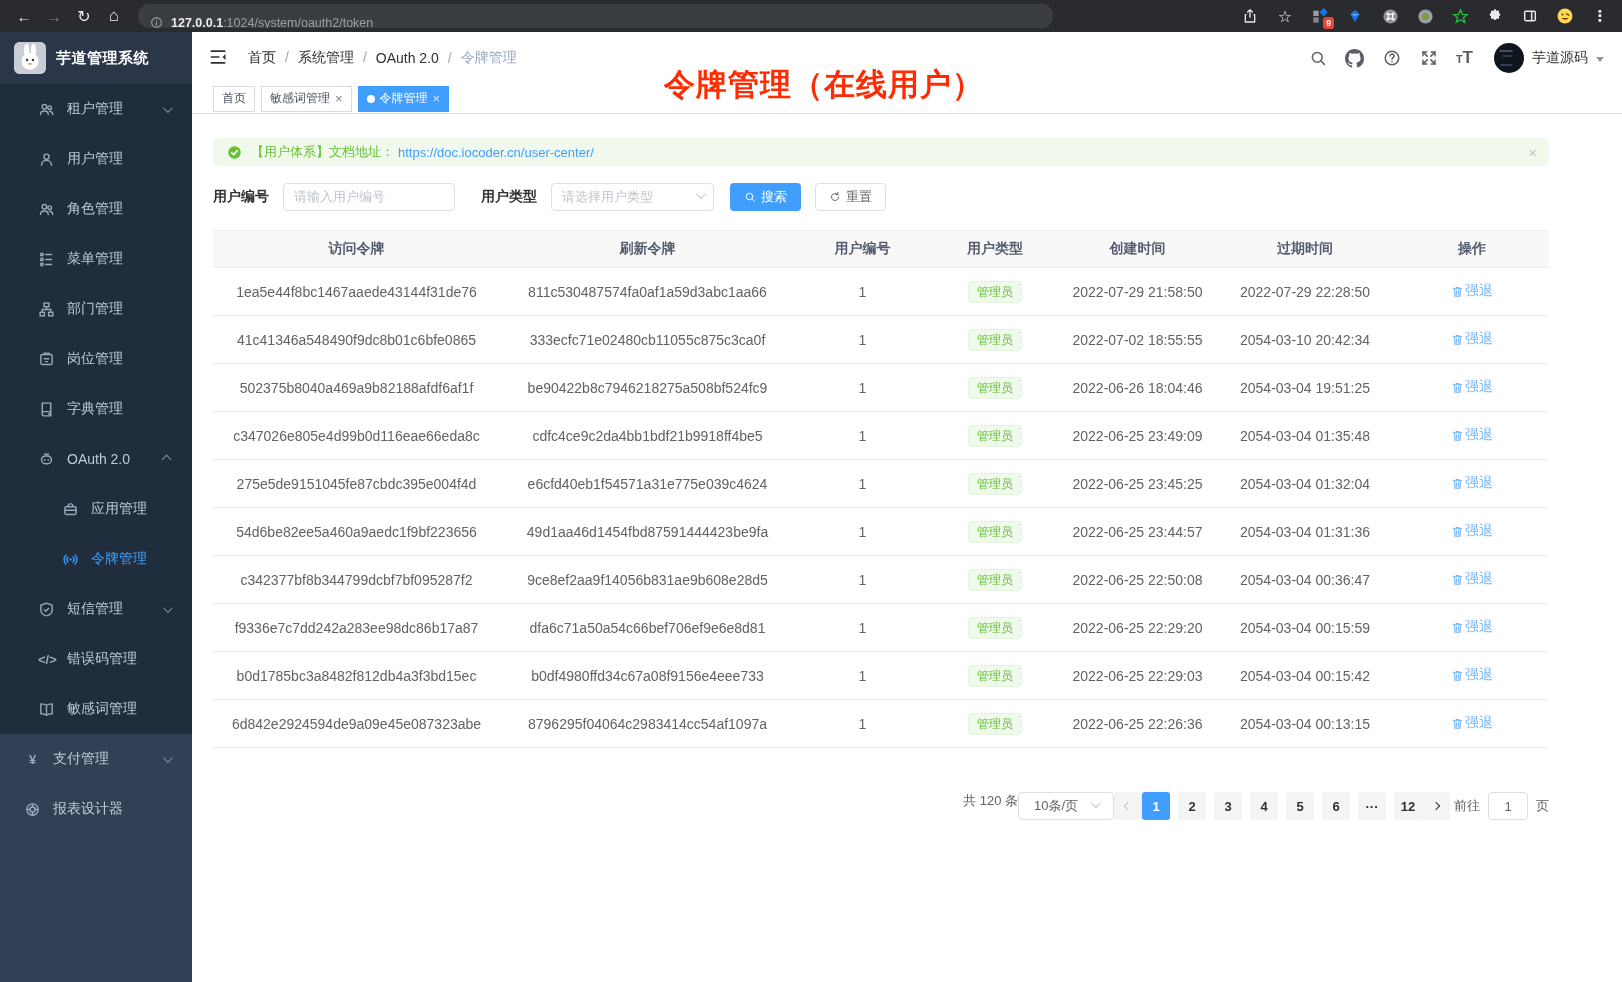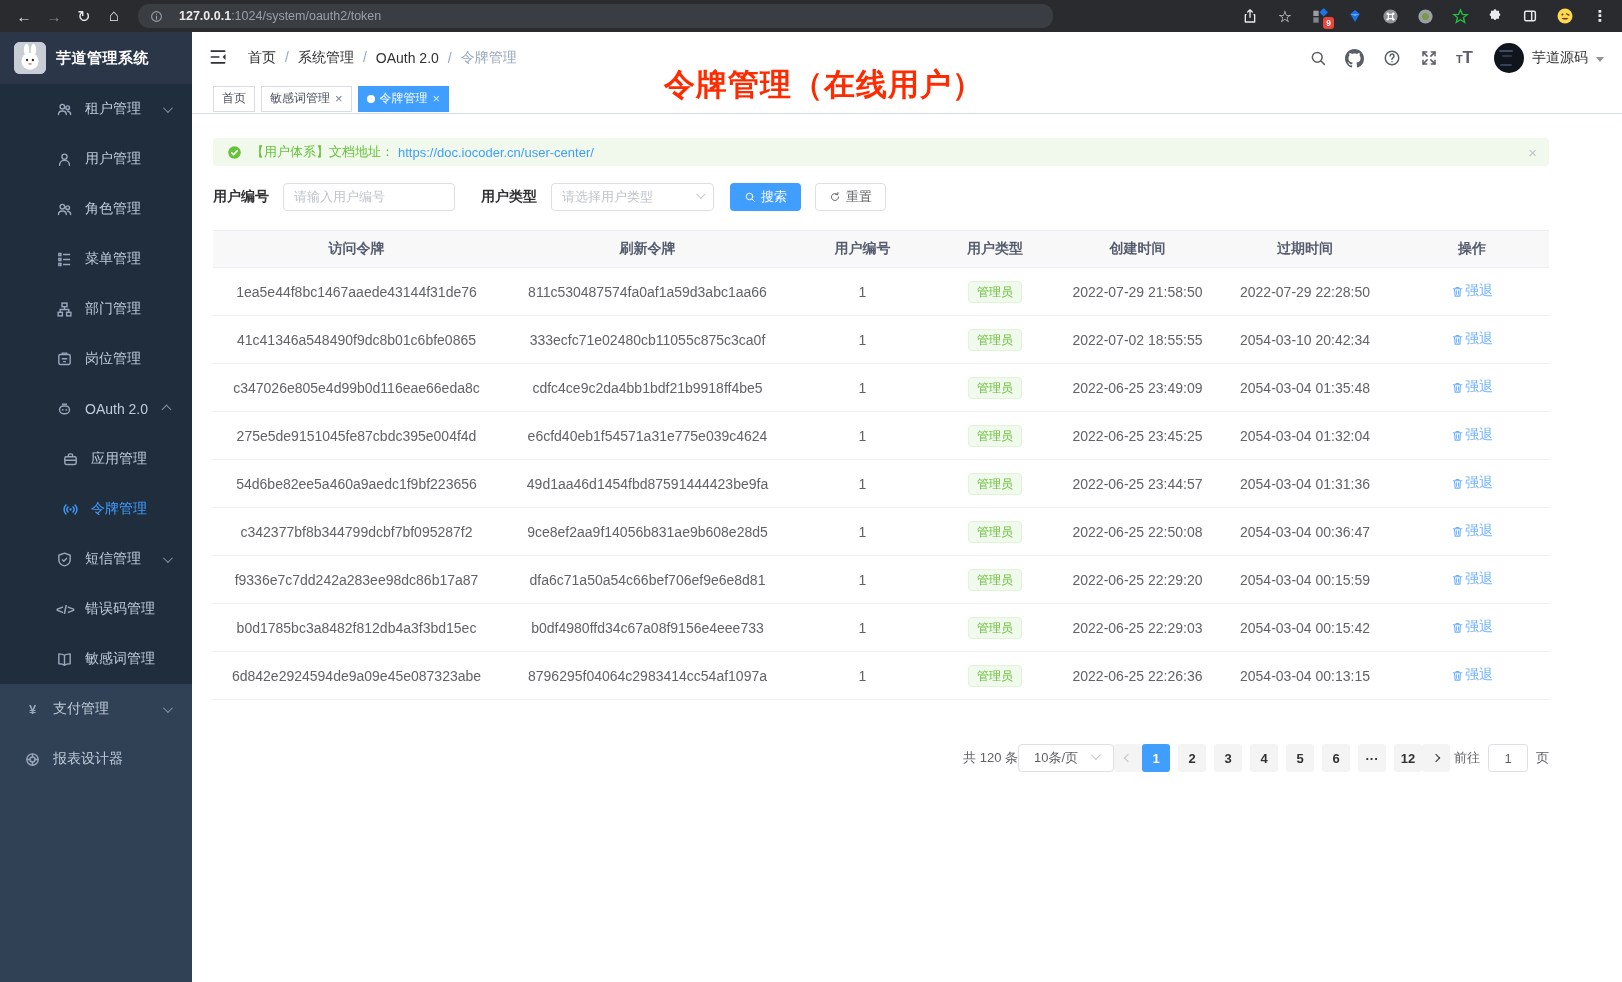--- a/index.html
+++ b/index.html
@@ -3,21 +3,21 @@
 <meta charset="utf-8">
 <style>
   *{box-sizing:border-box;margin:0;padding:0}
   html,body{width:1622px;height:982px;overflow:hidden}
   body{font-family:"Liberation Sans","DejaVu Sans",sans-serif;background:#fff;position:relative;font-size:14px}
 
   
   .chrome{height:32px;background:#2a2b2e;display:flex;align-items:center;padding:0 12px;gap:6px}
   .chrome .nav-ic{color:#e8eaed;font-size:15px;width:24px;height:24px;display:flex;align-items:center;justify-content:center;flex-shrink:0}
   .chrome .nav-ic.dim{color:#85878b}
-  .url-pill{height:22px;flex:0 0 915px;margin-left:6px;background:#3a3d41;border-radius:11px;display:flex;align-items:center;padding:12px 12px;gap:16px;overflow:hidden}
+  .url-pill{height:22px;flex:0 0 915px;margin-left:6px;background:#3a3d41;border-radius:11px;display:flex;align-items:flex-start;padding:12px 12px;gap:8px;overflow:hidden}
   .url-pill svg{flex-shrink:0}
   .url-text{font-size:12.5px;white-space:nowrap}
   .url-text .host{color:#e8eaed;font-weight:600}
   .url-text .rest{color:#9aa0a6}
   .chrome-right{margin-left:auto;display:flex;align-items:center;gap:15px}
   .cr-ic{width:20px;height:20px;display:flex;align-items:center;justify-content:center;color:#e8eaed;font-size:15px;position:relative;flex-shrink:0}
   .ext-badge{position:absolute;right:-4px;bottom:-3px;background:#e8453c;color:#fff;font-size:8.5px;font-weight:700;min-width:11px;height:12px;border-radius:3px;display:flex;align-items:center;justify-content:center;padding:0 2px}
   .back-icon::before{content:"\2190"}
   .forward-icon::before{content:"\2192"}
   .reload-icon::before{content:"\21BB";font-size:16px}
@@ -25,21 +25,21 @@
   .star-icon::before{content:"\2606";font-size:16px}
   .menu-dots-icon::before{content:"\22EE";font-size:15px;font-weight:700}
 
   
   .app{display:flex;height:950px}
   .sidebar{width:192px;flex-shrink:0;background:#304156;display:flex;flex-direction:column}
   .logo-row{height:52px;background:#2b3649;display:flex;align-items:center;padding-left:14px;gap:10px;flex-shrink:0}
   .logo-img{width:32px;height:32px;border-radius:6px;background:#c9ced6;overflow:hidden;flex-shrink:0}
   .logo-title{color:#fff;font-weight:700;font-size:15px;letter-spacing:.5px}
   .side-nav{flex:1;background:#304156}
-  .side-item{height:50px;display:flex;align-items:center;gap:12px;font-size:14px;color:#bfcbd9;cursor:pointer;position:relative;padding-left:56px}
+  .side-item{height:50px;display:flex;align-items:center;gap:12px;font-size:14px;color:#bfcbd9;cursor:pointer;position:relative;padding-left:38px}
   .side-item.sub{background:#1f2d3d}
   .side-item.top{background:transparent;padding-left:24px}
   .side-item.child{padding-left:62px}
   .side-item .mi{width:17px;height:17px;color:#9aa7ba;flex-shrink:0}
   .side-item .glyph-ico{width:17px;text-align:center;color:#9aa7ba;font-weight:700;font-size:13px;flex-shrink:0}
   .side-item.active,.side-item.active .mi,.side-item.active .glyph-ico{color:#409eff}
   .chev{display:inline-block;width:7px;height:7px;border-right:1.4px solid currentColor;border-bottom:1.4px solid currentColor}
   .side-item .chev{position:absolute;right:22px;color:#8492a6}
   .chev.down{transform:rotate(45deg) translateY(-2px)}
   .chev.up{transform:rotate(-135deg)}
@@ -99,21 +99,21 @@
   
   table.data{width:1336px;border-collapse:collapse;table-layout:fixed;margin-top:19px;font-size:14px}
   col.c1{width:287px}col.c2{width:295px}col.c3{width:135px}col.c4{width:130px}col.c5{width:155px}col.c6{width:180px}col.c7{width:154px}
   thead th{height:37px;background:#f8f8f9;color:#555c6e;font-weight:700;text-align:center;border-top:1px solid #ebeef5;border-bottom:1px solid #ebeef5;font-size:14px}
   tbody td{height:48px;color:#606266;text-align:center;border-bottom:1px solid #ebeef5;white-space:nowrap}
   .tag-success{display:inline-block;padding:1px 8px;background:#f0f9eb;border:1px solid #e1f3d8;color:#67c23a;font-size:12px;border-radius:4px;line-height:18px}
   .link-btn{color:#6db3ff;background:none;border:none;font-size:14px;display:inline-flex;align-items:center;gap:1px;cursor:pointer}
   .link-btn svg{width:13px;height:13px}
 
   
-  .pagination{width:1336px;display:flex;align-items:center;justify-content:flex-end;margin-top:44px;font-size:13px;color:#606266;}
+  .pagination{width:1336px;display:flex;align-items:flex-start;justify-content:flex-end;margin-top:44px;font-size:13px;color:#606266;}
   .size-select{width:96px;height:28px;border:1px solid #dcdfe6;border-radius:4px;display:flex;align-items:center;justify-content:center;gap:13px;color:#606266;background:#fff;cursor:pointer}
   .size-select .chev{color:#c0c4cc;margin-top:-3px}
   .pager{display:flex;align-items:center;gap:8px}
   .page-btn{min-width:28px;height:28px;padding:0 4px;background:#f4f4f5;border:none;border-radius:3px;color:#303133;font-weight:700;font-size:13px;cursor:pointer;display:inline-flex;align-items:center;justify-content:center}
   .page-btn.active{background:#409eff;color:#fff}
   .nav-sq{width:28px;height:28px;background:#f4f4f5;border:none;border-radius:3px;display:inline-flex;align-items:center;justify-content:center;cursor:pointer}
   .nav-sq .chev{width:6px;height:6px;border-width:1.6px}
   .arrow-left{transform:rotate(135deg);color:#c0c4cc}
   .arrow-right{transform:rotate(-45deg);color:#303133}
   .goto{display:flex;align-items:center;gap:8px;margin-left:4px}
@@ -451,20 +451,28 @@
 
         <div class="side-item sub">
           <svg class="mi">
             <use href="#i-post"></use>
           </svg>
 
           <span class="side-label">岗位管理</span>
 
         </div>
 
+        <div class="side-item sub">
+          <svg class="mi">
+            <use href="#i-dict"></use>
+          </svg>
+
+          <span class="side-label">字典管理</span>
+
+        </div>
 
 
 
         <div class="side-item sub">
           <svg class="mi">
             <use href="#i-oauth"></use>
           </svg>
 
           <span class="side-label">OAuth 2.0</span>
           <span class="chev up"></span>
@@ -690,20 +698,36 @@
               <td>
                 <button class="link-btn">
                   <svg>
                     <use href="#i-trash"></use>
                   </svg>
                   <span>强退</span>
                 </button>
               </td>
             </tr>
 
+            <tr>
+              <td>502375b8040a469a9b82188afdf6af1f</td>
+              <td>be90422b8c7946218275a508bf524fc9</td>
+              <td>1</td>
+              <td><span class="tag-success">管理员</span></td>
+              <td>2022-06-26 18:04:46</td>
+              <td>2054-03-04 19:51:25</td>
+              <td>
+                <button class="link-btn">
+                  <svg>
+                    <use href="#i-trash"></use>
+                  </svg>
+                  <span>强退</span>
+                </button>
+              </td>
+            </tr>
 
             <tr>
               <td>c347026e805e4d99b0d116eae66eda8c</td>
               <td>cdfc4ce9c2da4bb1bdf21b9918ff4be5</td>
               <td>1</td>
               <td><span class="tag-success">管理员</span></td>
               <td>2022-06-25 23:49:09</td>
               <td>2054-03-04 01:35:48</td>
               <td>
                 <button class="link-btn">

